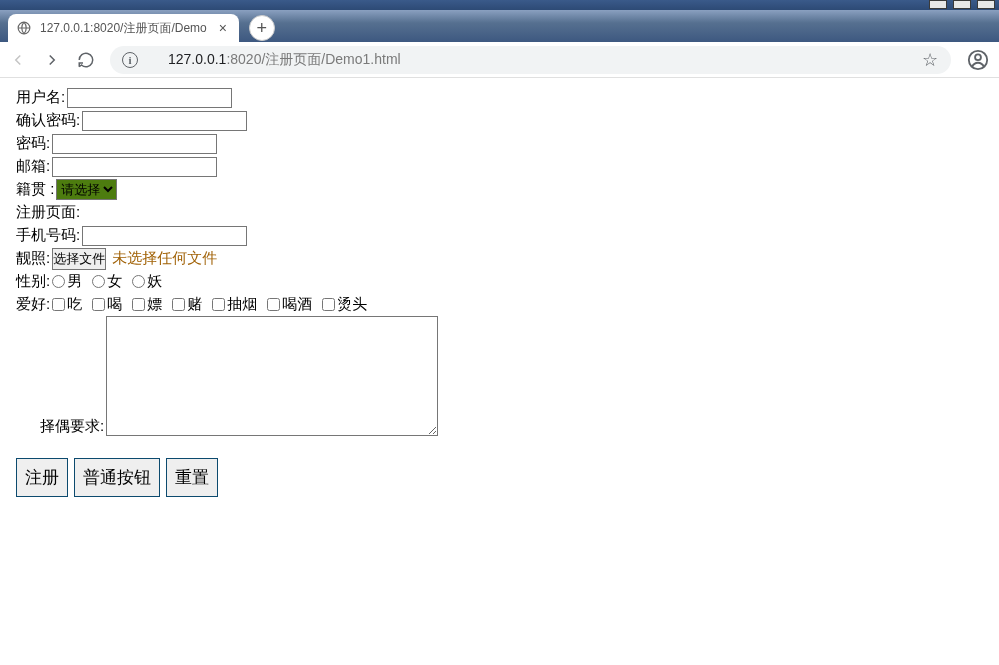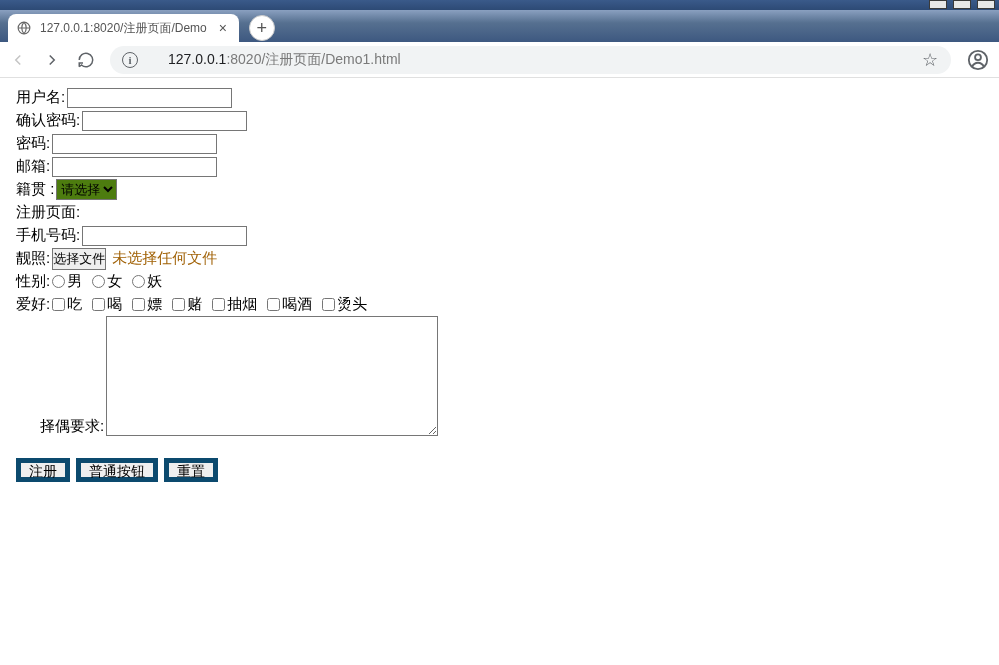--- a/index.html
+++ b/index.html
@@ -217,24 +217,24 @@
     textarea {
       width: 332px;
       height: 120px;
       border: 1px solid #767676;
       font-size: 13px;
       resize: both;
     }
     .row.ta-row { align-items: flex-end; margin-left: 24px; }
     .btn-row { margin-top: 22px; display: flex; gap: 6px; }
     button.form-btn {
-      height: 24px;
+      height: 39px;
       padding: 0 8px;
-      font-size: 14px;
-      border: 5px solid #0c4a6e;
+      font-size: 17px;
+      border: 1px solid #0c4a6e;
       background: #efefef;
       cursor: pointer;
     }
     input[type="radio"], input[type="checkbox"] {
       width: 13px;
       height: 13px;
     }
   </style>
 </head>
 <body>

